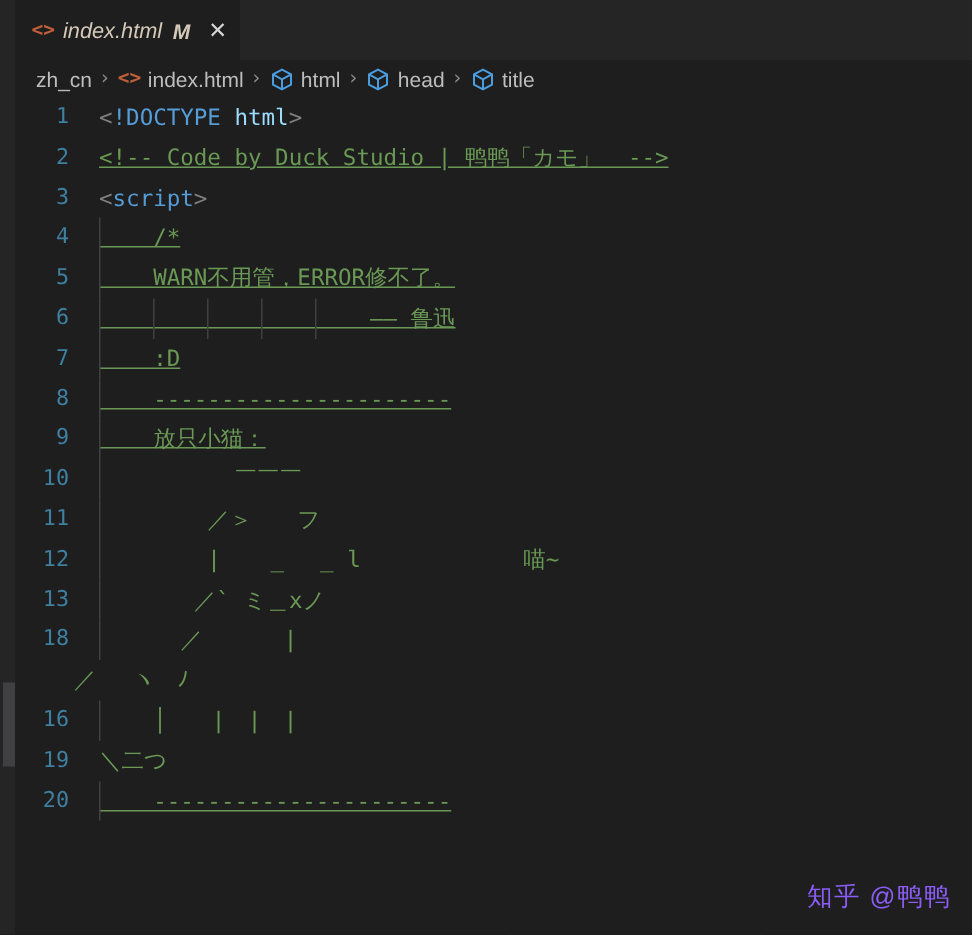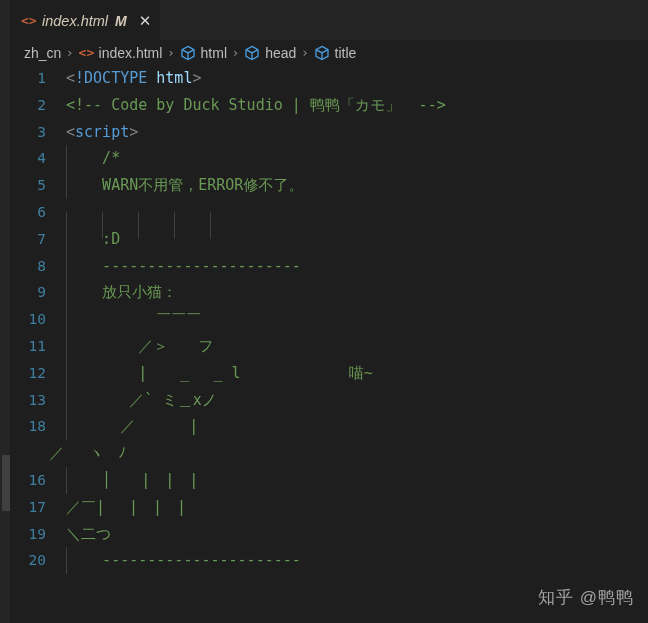--- a/index.html
+++ b/index.html
@@ -161,40 +161,40 @@
     flex: 1 1 auto;
     position: relative;
     padding-left: 4px;
     color: #d4d4d4;
     letter-spacing: 0px;
   }
 
   .tok-punct   { color: #808080; }
   .tok-tag     { color: #569cd6; }
   .tok-attr    { color: #9cdcfe; }
-  .tok-comment { color: #6a9955; }
+  .tok-comment { color: #6a9955; text-decoration: underline; }
   .tok-cat     { color: #6a9955; }
 
   
   .guide {
     position: absolute;
     top: 0;
     width: 1px;
     height: 26.8px;
     background: #404040;
   }
 
   
   .watermark {
     position: absolute;
     right: 14px;
     bottom: 14px;
     font-family: "Liberation Sans", sans-serif;
     font-size: 17px;
-    color: #a3a3a3;
+    color: #8b5cf6;
     letter-spacing: 1px;
     z-index: 10;
     pointer-events: none;
   }
 </style>
 </head>
 <body>
 
 <div id="app">
 
@@ -246,30 +246,29 @@
         <span class="crumb-text">title</span>
       </span>
     </div>
 
   <div class="editor" id="editor-host">
       <div class="code-line"><div class="gutter">1</div><div class="code-text"><span class="tok-punct">&lt;</span><span class="tok-tag">!DOCTYPE </span><span class="tok-attr">html</span><span class="tok-punct">&gt;</span></div></div>
       <div class="code-line"><div class="gutter">2</div><div class="code-text"><span class="tok-comment">&lt;!-- Code by Duck Studio | 鸭鸭「カモ」  --&gt;</span></div></div>
       <div class="code-line"><div class="gutter">3</div><div class="code-text"><span class="tok-punct">&lt;</span><span class="tok-tag">script</span><span class="tok-punct">&gt;</span></div></div>
       <div class="code-line"><div class="gutter">4</div><div class="code-text"><span class="guide" style="left: 4px;"></span><span class="tok-comment">    /*</span></div></div>
       <div class="code-line"><div class="gutter">5</div><div class="code-text"><span class="guide" style="left: 4px;"></span><span class="tok-comment">    WARN不用管，ERROR修不了。</span></div></div>
-      <div class="code-line"><div class="gutter">6</div><div class="code-text"><span class="guide" style="left: 4px;"></span><span class="guide" style="left: 40.1px;"></span><span class="guide" style="left: 76.2px;"></span><span class="guide" style="left: 112.3px;"></span><span class="guide" style="left: 148.4px;"></span></div></div>
+      <div class="code-line"><div class="gutter">6</div><div class="code-text"><span class="guide" style="left: 4px;"></span><span class="guide" style="left: 40.1px;"></span><span class="guide" style="left: 76.2px;"></span><span class="guide" style="left: 112.3px;"></span><span class="guide" style="left: 148.4px;"></span><span class="tok-comment">                    —— 鲁迅</span></div></div>
       <div class="code-line"><div class="gutter">7</div><div class="code-text"><span class="guide" style="left: 4px;"></span><span class="tok-comment">    :D</span></div></div>
       <div class="code-line"><div class="gutter">8</div><div class="code-text"><span class="guide" style="left: 4px;"></span><span class="tok-comment">    ----------------------</span></div></div>
       <div class="code-line"><div class="gutter">9</div><div class="code-text"><span class="guide" style="left: 4px;"></span><span class="tok-comment">    放只小猫：</span></div></div>
       <div class="code-line"><div class="gutter">10</div><div class="code-text"><span class="guide" style="left: 4px;"></span><span class="tok-cat">          ￣￣￣</span></div></div>
       <div class="code-line"><div class="gutter">11</div><div class="code-text"><span class="guide" style="left: 4px;"></span><span class="tok-cat">        ／＞　　フ</span></div></div>
       <div class="code-line"><div class="gutter">12</div><div class="code-text"><span class="guide" style="left: 4px;"></span><span class="tok-cat">        |  　_　 _ l            喵~</span></div></div>
       <div class="code-line"><div class="gutter">13</div><div class="code-text"><span class="guide" style="left: 4px;"></span><span class="tok-cat">       ／` ミ＿xノ</span></div></div>
       <div class="code-line"><div class="gutter">18</div><div class="code-text"><span class="guide" style="left: 4px;"></span><span class="tok-cat">      ／　　　 |</span></div></div>
       <div class="code-line"><div class="code-text"><span class="guide" style="left: 4px;"></span><span class="tok-cat">     ／　 ヽ　ﾉ</span></div></div>
       <div class="code-line"><div class="gutter">16</div><div class="code-text"><span class="guide" style="left: 4px;"></span><span class="tok-cat">    │　　|　|　|</span></div></div>
-      <div class="code-line"><div class="gutter">17</div><div class="code-text"><span class="tok-cat">／￣|　 |　|　|</span></div></div>
       <div class="code-line"><div class="gutter">19</div><div class="code-text"><span class="tok-cat">＼二つ</span></div></div>
       <div class="code-line"><div class="gutter">20</div><div class="code-text"><span class="guide" style="left: 4px;"></span><span class="tok-comment">    ----------------------</span></div></div>
     </div>
 
   <div class="watermark">知乎 @鸭鸭</div>
 </div>
 
 </body></html>

